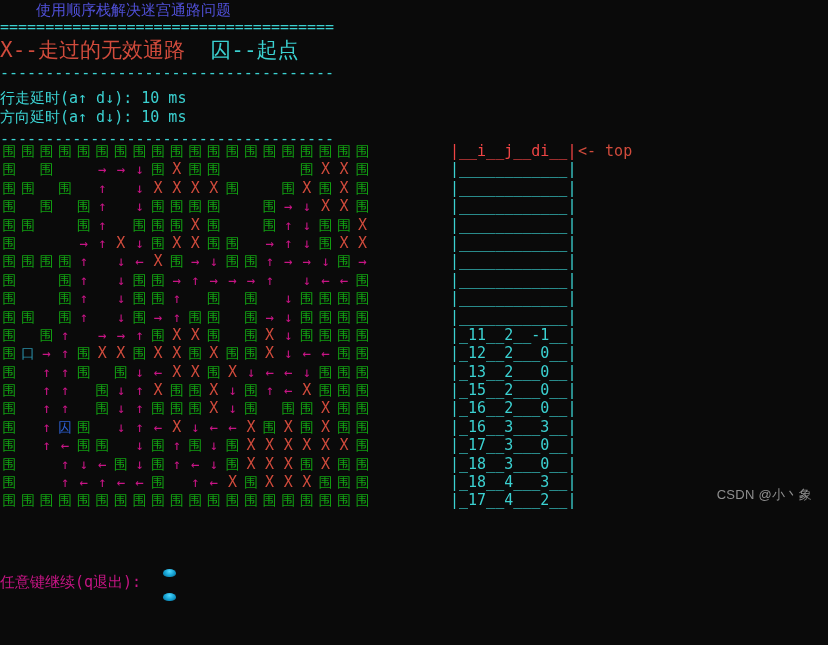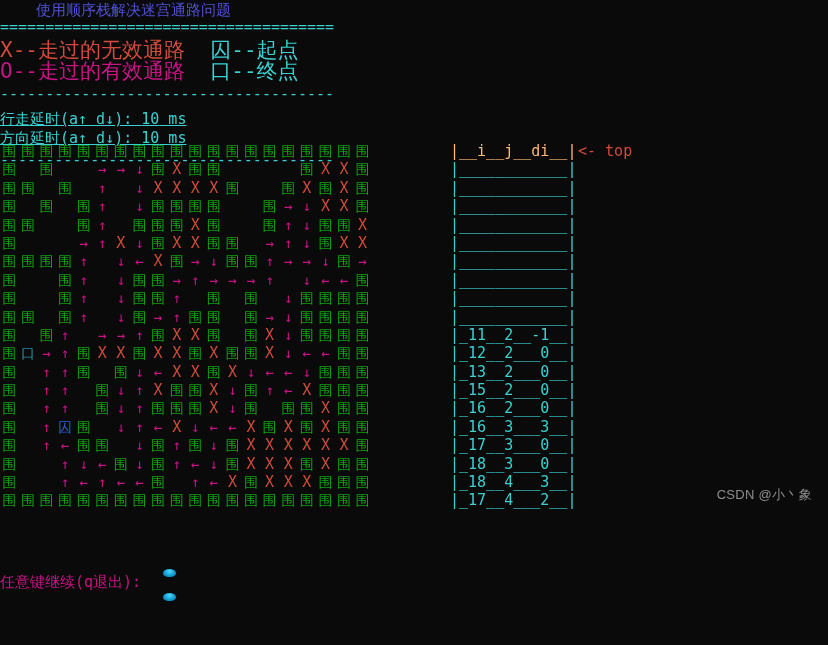--- a/index.html
+++ b/index.html
@@ -52,21 +52,20 @@
     font-size: 21px;
   }
   .lg-x  { color: #d14b3c; }
   .lg-o  { color: #c71585; }
   .lg-in { color: #3bd1d1; }
   .delay-row {
     color: #3bd1d1;
     white-space: pre;
     line-height: 19px;
     font-size: 15px;
-    text-decoration: underline;
   }
 
   
   .maze {
     position: absolute;
     left: 0px;
     top: 142px;
     display: grid;
     grid-template-columns: repeat(20, 18.6px);
     grid-auto-rows: 18.4px;
@@ -94,21 +93,21 @@
     font-size: 15px;
     line-height: 18.4px;
   }
   .stack .srow {
     white-space: pre;
     color: #3bd1d1;
     height: 18.4px;
     line-height: 18.4px;
     font-family: "DejaVu Sans Mono", "Liberation Mono", monospace;
   }
-  .stack .srow.head { color: #fdba74; }
+  .stack .srow.head { color: #ef4444; }
   .top-label {
     position: absolute;
     left: 578px;
     top: 142px;
     color: #d14b3c;
     white-space: pre;
     font-size: 15px;
     line-height: 18.4px;
   }
 
@@ -152,21 +151,20 @@
 </head>
 <body>
 
 <div class="screen">
 
   <div class="header">
     <div class="title">使用顺序栈解决迷宫通路问题</div>
     <div class="rule">=====================================</div>
     <div style="height:6px"></div>
     <div class="legend-row"><span class="lg-x">X--走过的无效通路</span><span>  </span><span class="lg-in">囚--起点</span></div>
-    <div class="legend-row"><span class="lg-o">O--走过的有效通路</span><span>  </span><span class="lg-in">口--终点</span></div>
     <div style="height:5px"></div>
     <div class="rule tight">-------------------------------------</div>
     <div style="height:8px"></div>
     <div class="delay-row"><span>行走延时(a↑ d↓): </span><span>10</span><span> ms</span></div>
     <div class="delay-row"><span>方向延时(a↑ d↓): </span><span>10</span><span> ms</span></div>
     <div style="height:5px"></div>
     <div class="rule tight">-------------------------------------</div>
   </div>
 
   <div class="maze" id="maze-grid">

